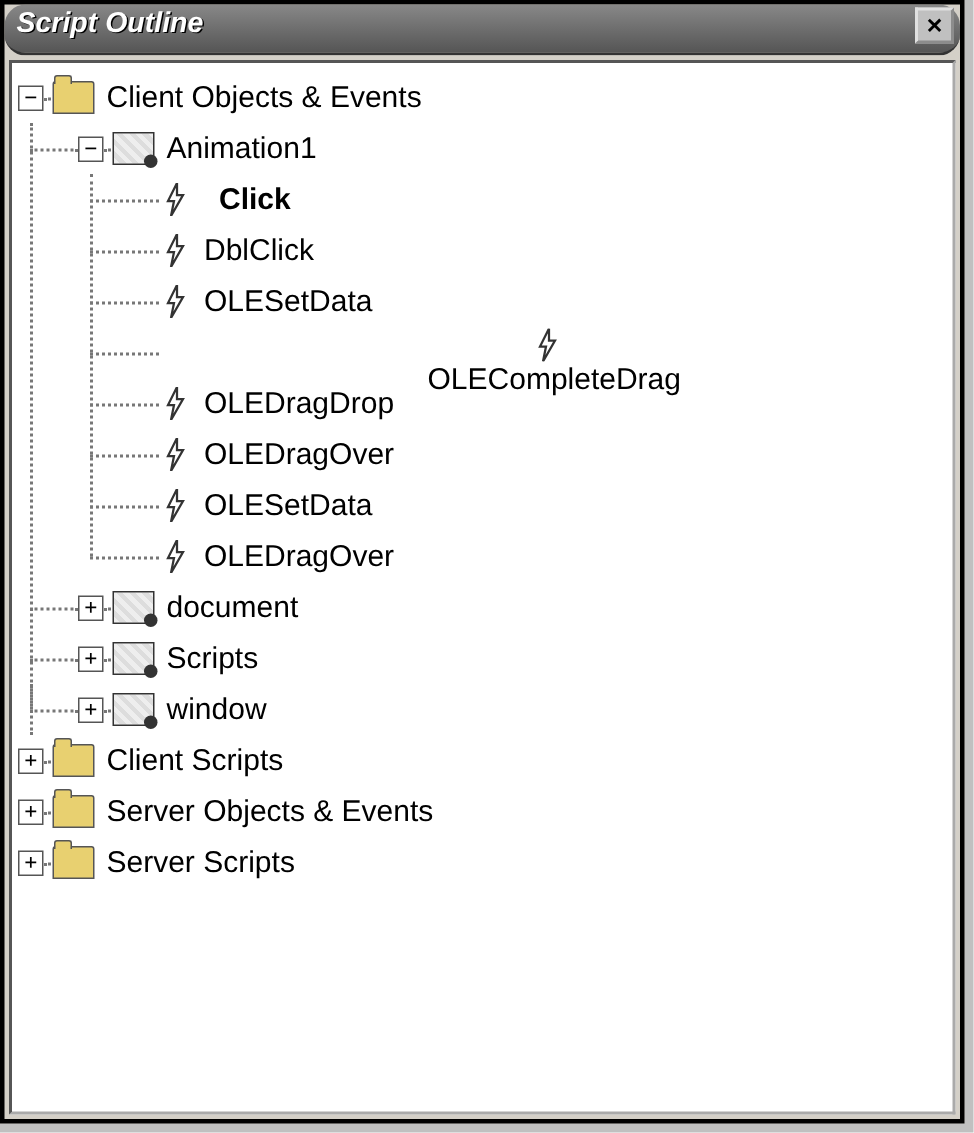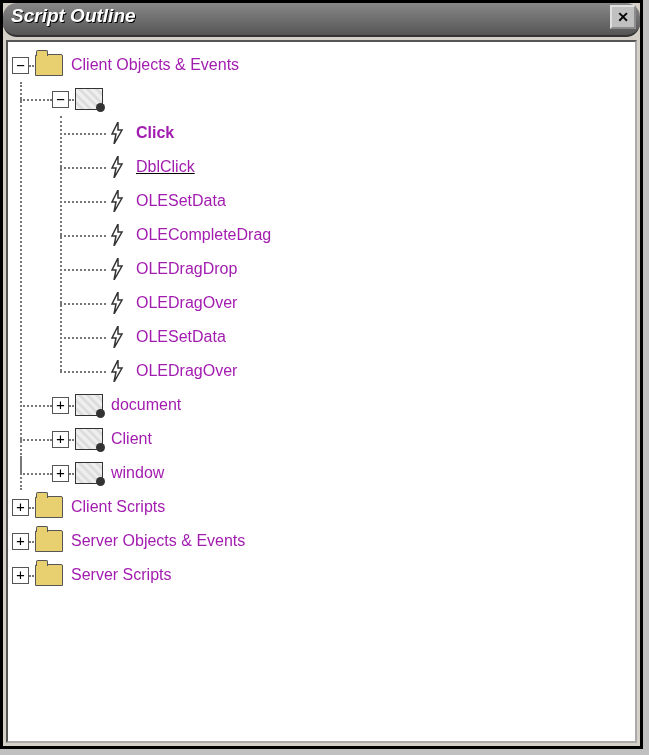--- a/index.html
+++ b/index.html
@@ -131,22 +131,22 @@
     height: 24px;
     margin-right: 10px;
     position: relative;
     flex-shrink: 0;
     display: flex;
     align-items: center;
     justify-content: center;
   }
   .event-icon svg { display:block; }
   .label {
-    font-size: 16px;
-    color: #a21caf;
+    font-size: 20px;
+    color: #000000;
     white-space: nowrap;
   }
   .label.bold { font-weight: bold; }
 
   
   .vline {
     position: absolute;
     border-left: 2px dotted #777;
     top: 0;
     bottom: 0;
@@ -181,53 +181,54 @@
     </div>
 
     <div style="position:relative;">
       <span class="vline" style="left:8px; top:0; height:100%;"></span>
 
       <div class="row" style="padding-left:40px; position:relative;">
         <span class="hline" style="left:8px; width:32px;"></span>
         <span class="expander">−</span>
         <span class="hline" style="left:57px; width:8px;"></span>
         <span class="object-icon"></span>
+        <span class="label">Animation1</span>
       </div>
 
       <div style="position:relative;">
         <span class="vline" style="left:48px; top:0; height:calc(100% - 17px);"></span>
 
-        <div class="row" style="padding-left:96px; position:relative;">
+        <div class="row" style="padding-left:96px; position:relative;gap:10px;">
           <span class="hline" style="left:48px; width:46px;"></span>
           <span class="event-icon">
               <svg width="14" height="22" viewBox="0 0 14 22">
                 <polygon points="8,0 2,12 6,12 4,22 12,8 8,8" fill="none" stroke="#333" stroke-width="1.5"></polygon>
               </svg>
             </span>
           <span class="label bold">Click</span>
         </div>
-        <div class="row" style="padding-left:96px; position:relative;text-decoration:underline;">
+        <div class="row" style="padding-left:96px; position:relative;">
           <span class="hline" style="left:48px; width:46px;"></span>
           <span class="event-icon">
               <svg width="14" height="22" viewBox="0 0 14 22">
                 <polygon points="8,0 2,12 6,12 4,22 12,8 8,8" fill="none" stroke="#333" stroke-width="1.5"></polygon>
               </svg>
             </span>
           <span class="label">DblClick</span>
         </div>
         <div class="row" style="padding-left:96px; position:relative;">
           <span class="hline" style="left:48px; width:46px;"></span>
           <span class="event-icon">
               <svg width="14" height="22" viewBox="0 0 14 22">
                 <polygon points="8,0 2,12 6,12 4,22 12,8 8,8" fill="none" stroke="#333" stroke-width="1.5"></polygon>
               </svg>
             </span>
           <span class="label">OLESetData</span>
         </div>
-        <div class="row" style="padding-left:96px; position:relative;">
+        <div class="row" style="padding-left:96px; position:relative;flex-direction:column;">
           <span class="hline" style="left:48px; width:46px;"></span>
           <span class="event-icon">
               <svg width="14" height="22" viewBox="0 0 14 22">
                 <polygon points="8,0 2,12 6,12 4,22 12,8 8,8" fill="none" stroke="#333" stroke-width="1.5"></polygon>
               </svg>
             </span>
           <span class="label">OLECompleteDrag</span>
         </div>
         <div class="row" style="padding-left:96px; position:relative;align-items:center;">
           <span class="hline" style="left:48px; width:46px;"></span>
@@ -273,21 +274,21 @@
         <span class="hline" style="left:57px; width:8px;"></span>
         <span class="object-icon"></span>
         <span class="label">document</span>
       </div>
 
       <div class="row" style="padding-left:40px; position:relative;">
         <span class="hline" style="left:8px; width:32px;"></span>
         <span class="expander">+</span>
         <span class="hline" style="left:57px; width:8px;"></span>
         <span class="object-icon"></span>
-        <span class="label">Client</span>
+        <span class="label">Scripts</span>
       </div>
 
       <div class="row" style="padding-left:40px; position:relative;">
         <span class="hline" style="left:8px; width:32px;"></span>
         <span class="vline" style="left:8px; top:0; height:50%;"></span>
         <span class="expander">+</span>
         <span class="hline" style="left:57px; width:8px;"></span>
         <span class="object-icon"></span>
         <span class="label">window</span>
       </div>

